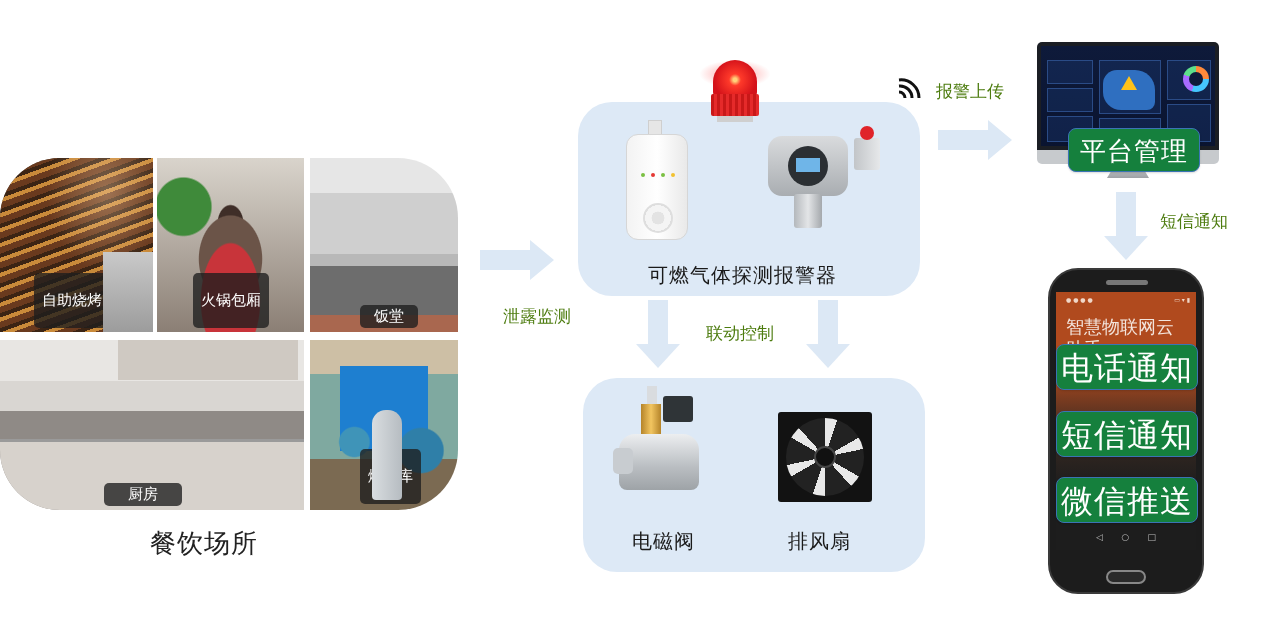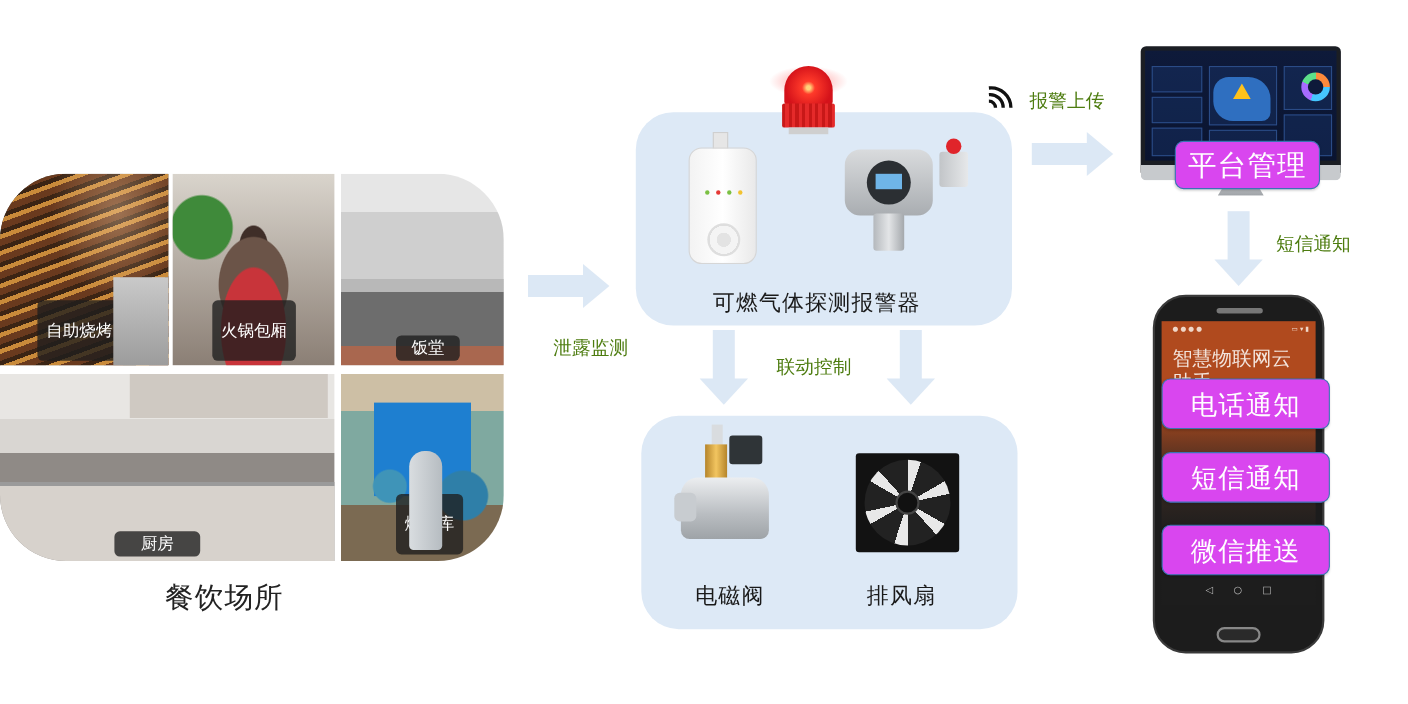--- a/index.html
+++ b/index.html
@@ -100,32 +100,32 @@
   
   .monitor { left: 1037px; top: 42px; width: 182px; height: 140px; }
   .monitor .bezel { position: absolute; left: 0; top: 0; width: 182px; height: 122px; background: #1b1e24; border-radius: 5px; border-bottom: 14px solid #c7cacd; }
   .monitor .screen { position: absolute; left: 4px; top: 4px; width: 174px; height: 100px; background: linear-gradient(180deg, #0e1a3a, #0a1430); overflow: hidden; }
   .monitor .mini { position: absolute; border: 1px solid #2a4b86; background: rgba(30,60,120,0.35); }
   .monitor .map { position: absolute; left: 62px; top: 24px; width: 52px; height: 40px; background: #2f6fc0; border-radius: 14px 20px 8px 18px; }
   .monitor .warn { position: absolute; left: 80px; top: 30px; width: 0; height: 0; border-left: 8px solid transparent; border-right: 8px solid transparent; border-bottom: 14px solid #ffc21a; }
   .monitor .donut { position: absolute; left: 142px; top: 20px; width: 26px; height: 26px; border-radius: 50%; background: conic-gradient(#ff8a3a 0 90deg, #45c6ff 90deg 200deg, #a86bff 200deg 290deg, #5de08a 290deg 360deg); }
   .monitor .donut::after { content:""; position:absolute; left:6px; top:6px; width:14px; height:14px; border-radius:50%; background:#0e1a3a; }
   .monitor .stand { position: absolute; left: 70px; top: 122px; width: 42px; height: 14px; background: linear-gradient(180deg,#d5d8db,#9da1a5); clip-path: polygon(20% 0, 80% 0, 100% 100%, 0 100%); }
-  .blue-badge { background: #d946ef; color: #fff; border-radius: 8px; border: 1px solid #3a74b4; text-align: center; white-space: nowrap; box-shadow: 0 1px 2px rgba(0,0,0,0.15); }
+  .blue-badge { background: #15803d; color: #fff; border-radius: 8px; border: 1px solid #3a74b4; text-align: center; white-space: nowrap; box-shadow: 0 1px 2px rgba(0,0,0,0.15); }
   .platform-badge { left: 1068px; top: 128px; width: 132px; height: 44px; font-size: 26px; line-height: 44px; letter-spacing: 1px; }
 
   
   .phone { left: 1048px; top: 268px; width: 156px; height: 326px; background: #1c1c1c; border-radius: 30px; border: 2px solid #3a3a3a; }
   .phone .speaker { position: absolute; left: 56px; top: 10px; width: 42px; height: 5px; border-radius: 3px; background: #777; }
   .phone .screen { position: absolute; left: 6px; top: 22px; width: 140px; height: 258px; background: linear-gradient(180deg, #b04a1e 0 30%, #3a2a22 55%, #1d1d1d 75%); }
   .phone .statusbar { position: absolute; left: 10px; top: 4px; right: 6px; font-size: 6px; color: #f0d7c8; display: flex; justify-content: space-between; }
   .phone .app-title { position: absolute; left: 10px; top: 24px; width: 124px; font-size: 18px; line-height: 22px; color: #f3e4dc; overflow: hidden; height: 36px; }
   .phone .navbar { position: absolute; left: 40px; top: 240px; width: 60px; display: flex; justify-content: space-between; color: #bbb; font-size: 9px; }
   .phone .home { position: absolute; left: 56px; top: 300px; width: 40px; height: 14px; border-radius: 7px; border: 2px solid #888; background: #2a2a2a; }
-  .notify { position: absolute; left: 1056px; width: 153px; height: 46px; font-size: 24px; line-height: 46px; letter-spacing: 1px; }
+  .notify { position: absolute; left: 1056px; width: 142px; height: 46px; font-size: 32px; line-height: 46px; letter-spacing: 1px; }
 
   .wifi-icon { left: 895px; top: 76px; width: 30px; height: 24px; }
 </style>
 </head>
 <body>
 
 <div class="abs collage">
   <div class="photo p-bbq">
     <span class="tag" style="left:34px; bottom:4px;">自助烧烤</span>
   </div>

